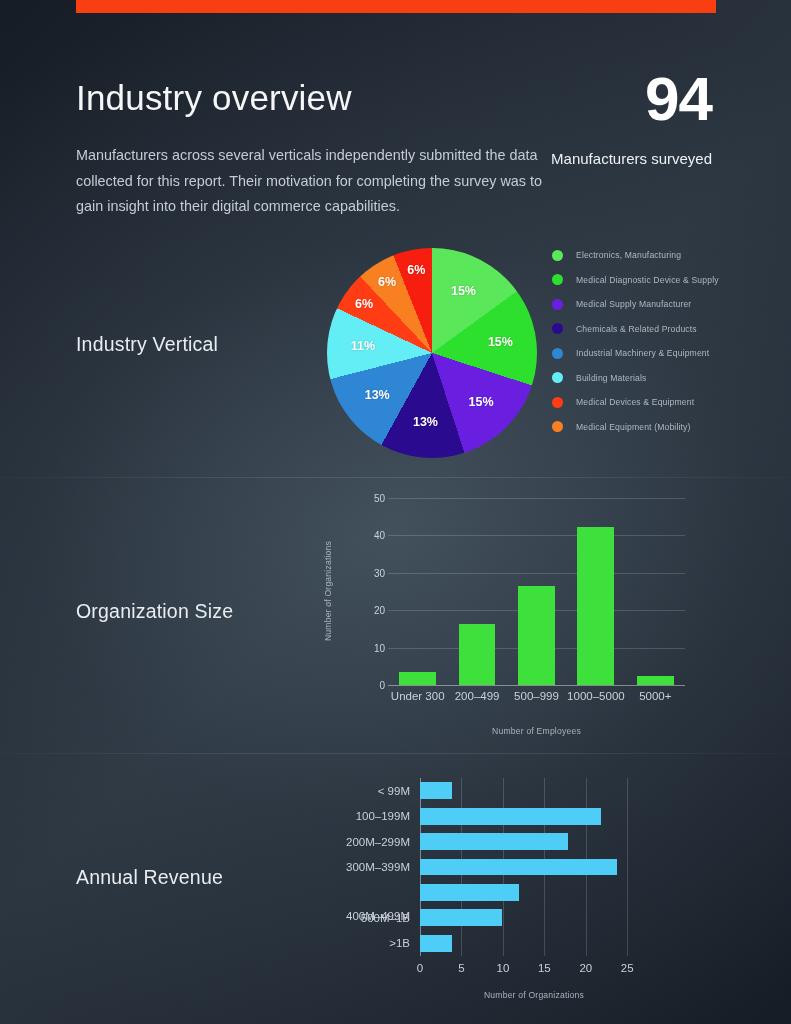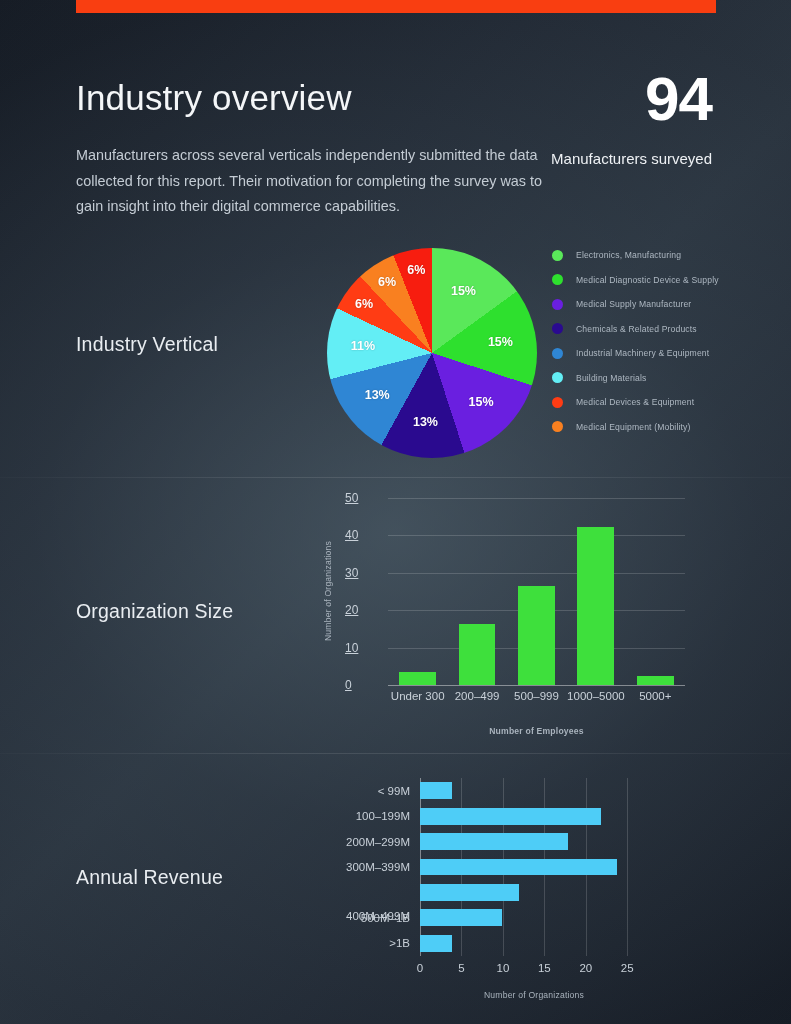--- a/index.html
+++ b/index.html
@@ -76,33 +76,33 @@
   .vbar-area { position:absolute; left:388px; top:498px; width:297px; height:187px; }
   .vgrid {
     position:absolute; left:0; width:297px; height:1px;
     background:rgba(255,255,255,0.16);
   }
   .vaxis-line {
     position:absolute; left:0; top:187px; width:297px; height:1px;
     background:rgba(255,255,255,0.42);
   }
   .vtick-label {
-    position:absolute; right:300px; width:40px; text-align:left;
-    font-size:12px; color:#c9d1d9; transform:translateY(-50%);text-decoration:underline;
+    position:absolute; right:300px; width:40px; text-align:right;
+    font-size:10px; color:#c9d1d9; transform:translateY(-50%);
   }
   .vbar {
     position:absolute; bottom:0; background:#3ee03c;
   }
   .vcat-label {
     position:absolute; top:192px; font-size:11.5px; color:#c9d1d9;
     transform:translateX(-50%); white-space:nowrap;
   }
   .vx-title {
     position:absolute; left:0; top:228px; width:297px; text-align:center;
-    font-size:8.6px; color:#a9b3bd; letter-spacing:0.2px;font-weight:bold;
+    font-size:8.6px; color:#a9b3bd; letter-spacing:0.2px;
   }
   .vy-title {
     position:absolute; left:-60px; top:93px;
     font-size:8.6px; color:#a9b3bd; letter-spacing:0.2px;
     transform:translate(-50%,-50%) rotate(-90deg);
     white-space:nowrap;
   }
 
   
   .hbar-area { position:absolute; left:420px; top:778px; width:228px; height:178px; }

